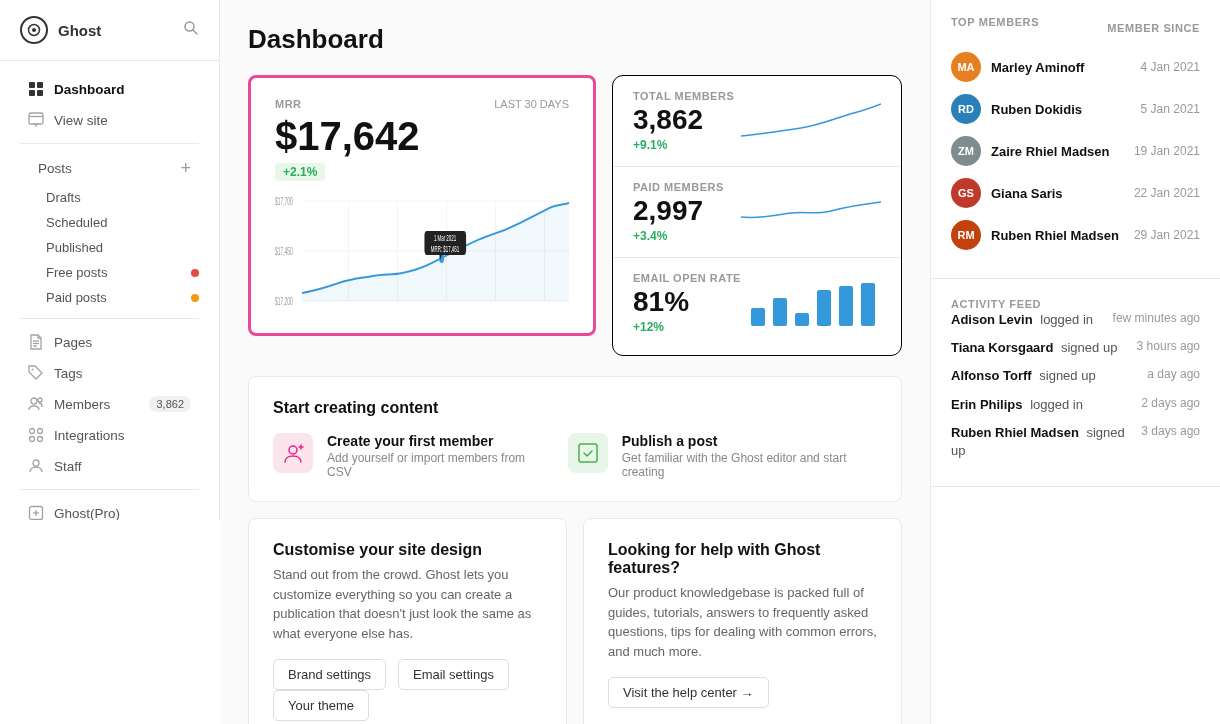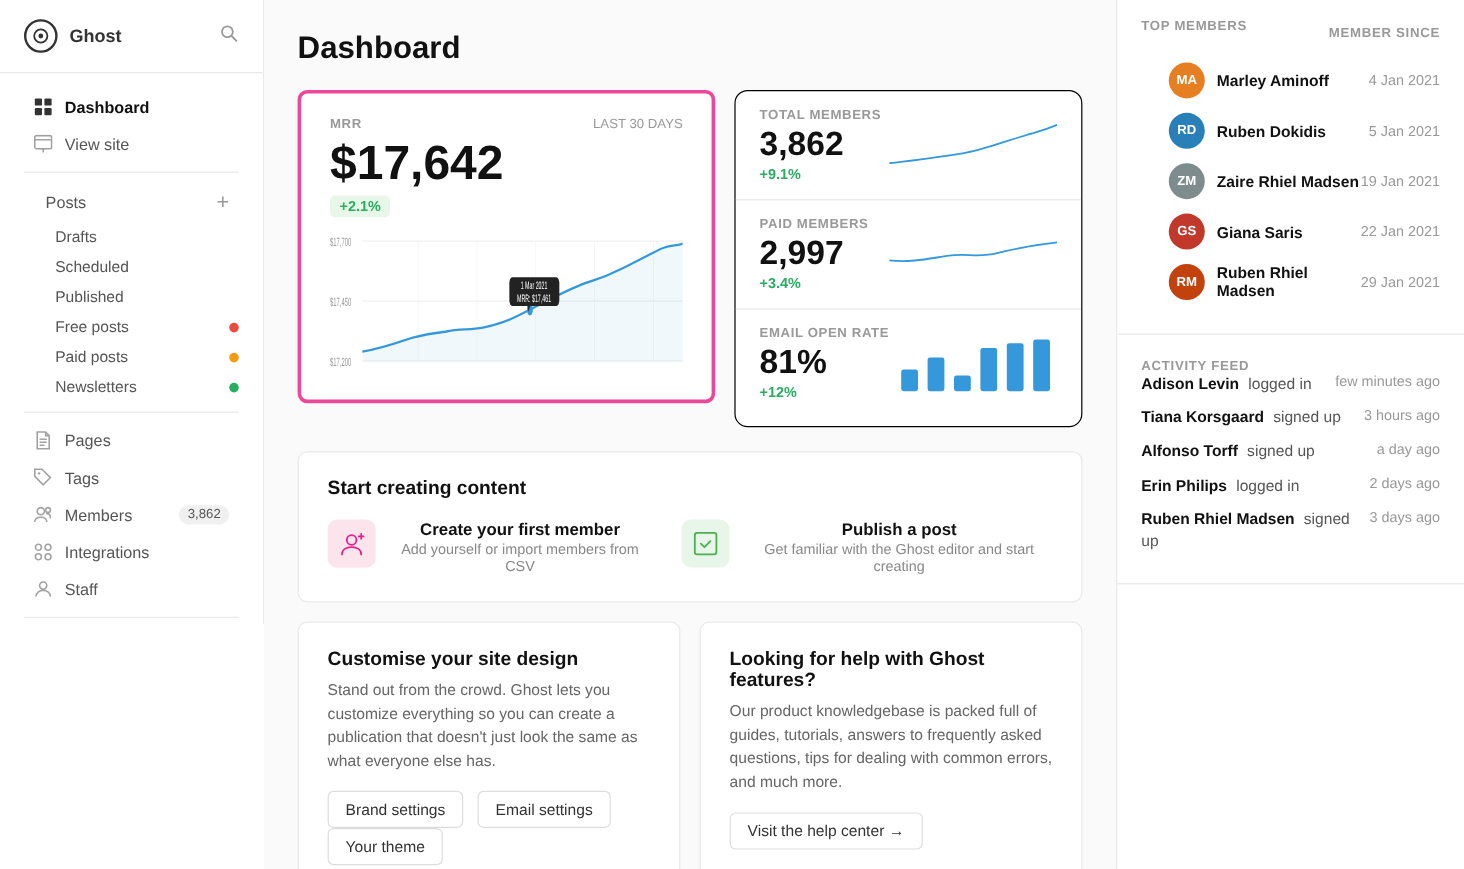--- a/index.html
+++ b/index.html
@@ -62,39 +62,39 @@
     .stats-section { width: 290px; background: #fff; border: 1px solid #000000; border-radius: 11px; overflow: hidden; }
 
     
     .section-card { background: #fff; border: 1px solid #e9e9e9; border-radius: 8px; padding: 22px 24px; margin-bottom: 16px; }
     .section-title { font-size: 16px; font-weight: 700; margin-bottom: 6px; color: #111; }
     .section-desc { font-size: 13px; color: #666; line-height: 1.5; margin-bottom: 16px; }
 
     
     .create-card { background: #fff; border: 1px solid #e9e9e9; border-radius: 8px; padding: 22px 24px; margin-bottom: 16px; }
     .create-title { font-size: 16px; font-weight: 700; margin-bottom: 16px; color: #111; }
-    .create-items { display: flex; gap: 28px; text-align: center; }
+    .create-items { display: flex; gap: 28px; }
     .create-item { display: flex; align-items: flex-start; gap: 14px; }
     .create-icon { width: 40px; height: 40px; border-radius: 8px; display: flex; align-items: center; justify-content: center; flex-shrink: 0; }
     .create-item-title { font-size: 14px; font-weight: 600; color: #111; margin-bottom: 2px; }
     .create-item-desc { font-size: 12px; color: #888; }
 
     
     .two-col { display: grid; grid-template-columns: 1fr 1fr; gap: 16px; margin-bottom: 16px; }
     .action-btn { display: inline-block; border: 1px solid #ddd; border-radius: 5px; padding: 7px 14px; font-size: 13px; cursor: pointer; background: #fff; color: #333; margin-right: 8px; }
 
     .help-link { display: inline-flex; align-items: center; gap: 4px; border: 1px solid #ddd; border-radius: 5px; padding: 7px 14px; font-size: 13px; cursor: pointer; background: #fff; color: #333; }
 
     
     .right-panel { width: 290px; min-width: 290px; border-left: 1px solid #e9e9e9; background: #fff; height: 724px; overflow-y: auto; }
     .panel-section { padding: 16px 20px; border-bottom: 1px solid #e9e9e9; }
     .panel-section-title { font-size: 11px; font-weight: 700; color: #999; text-transform: uppercase; letter-spacing: 0.6px; margin-bottom: 12px; }
 
     .member-row { display: flex; align-items: center; margin-bottom: 12px; }
-    .member-avatar { width: 30px; height: 30px; border-radius: 50%; flex-shrink: 0; margin-right: 10px; display: flex; align-items: center; justify-content: center; font-size: 11px; font-weight: 600; color: #fff; margin-left: 23px; }
+    .member-avatar { width: 30px; height: 30px; border-radius: 50%; flex-shrink: 0; margin-right: 10px; display: flex; align-items: center; justify-content: center; font-size: 11px; font-weight: 600; color: #fff; }
     .member-name { font-size: 13px; font-weight: 600; color: #111; flex: 1; }
     .member-since { font-size: 12px; color: #999; }
 
     .activity-row { display: flex; justify-content: space-between; align-items: flex-start; margin-bottom: 10px; }
     .activity-text { font-size: 13px; color: #555; line-height: 1.4; }
     .activity-text strong { color: #111; font-weight: 600; }
     .activity-time { font-size: 12px; color: #999; white-space: nowrap; margin-left: 10px; }
 
     
     .nav-divider { height: 1px; background: #e9e9e9; margin: 8px 20px; }
@@ -166,24 +166,20 @@
       <div class="nav-sub-item">
         <span>Published</span>
       </div>
       <div class="nav-sub-item">
         <span>Free posts</span>
         <span class="dot" style="background:#e74c3c"></span>
       </div>
       <div class="nav-sub-item">
         <span>Paid posts</span>
         <span class="dot" style="background:#f39c12"></span>
-      </div>
-      <div class="nav-sub-item">
-        <span>Newsletters</span>
-        <span class="dot" style="background:#27ae60"></span>
       </div>
     </div>
 
     <div class="nav-divider"></div>
 
     <div class="nav-item">
       <svg class="nav-icon" viewBox="0 0 16 16" fill="none">
         <path d="M3 1h7l3 3v11H3V1z" stroke="#666" stroke-width="1.3" fill="none"></path>
         <path d="M10 1v3h3" stroke="#666" stroke-width="1.3" fill="none"></path>
         <line x1="5" y1="7" x2="11" y2="7" stroke="#666" stroke-width="1.3"></line>

